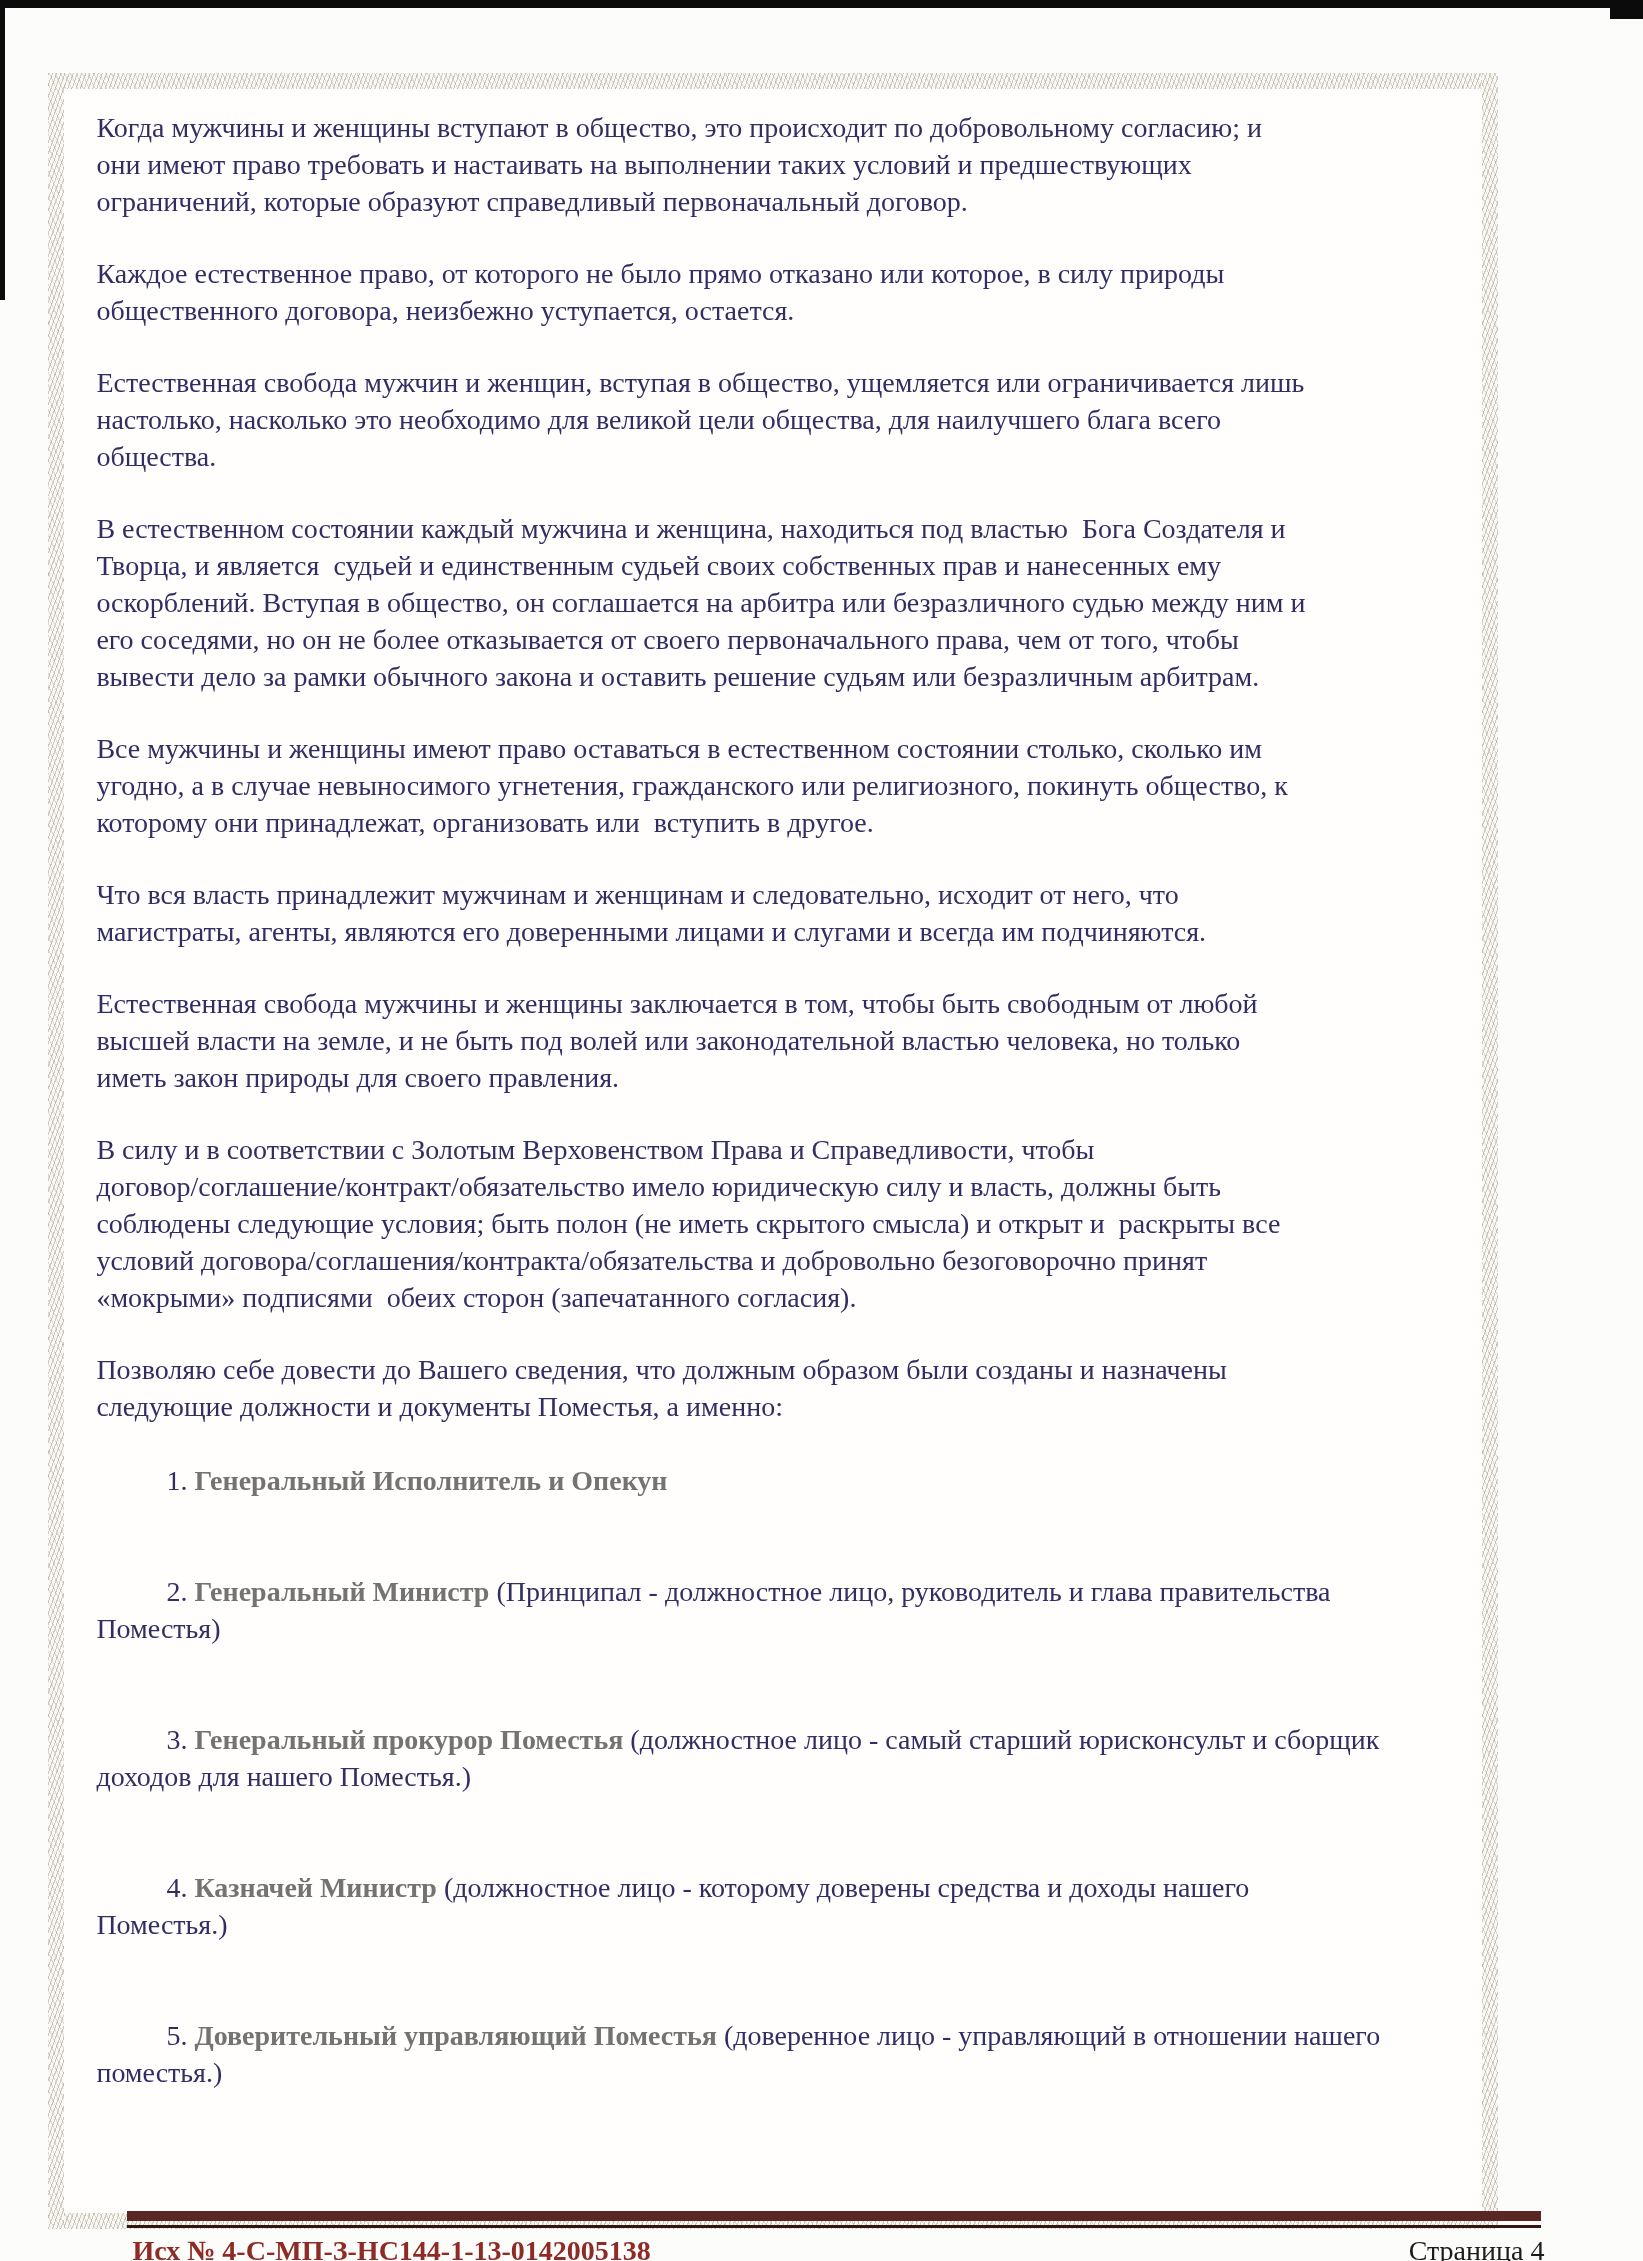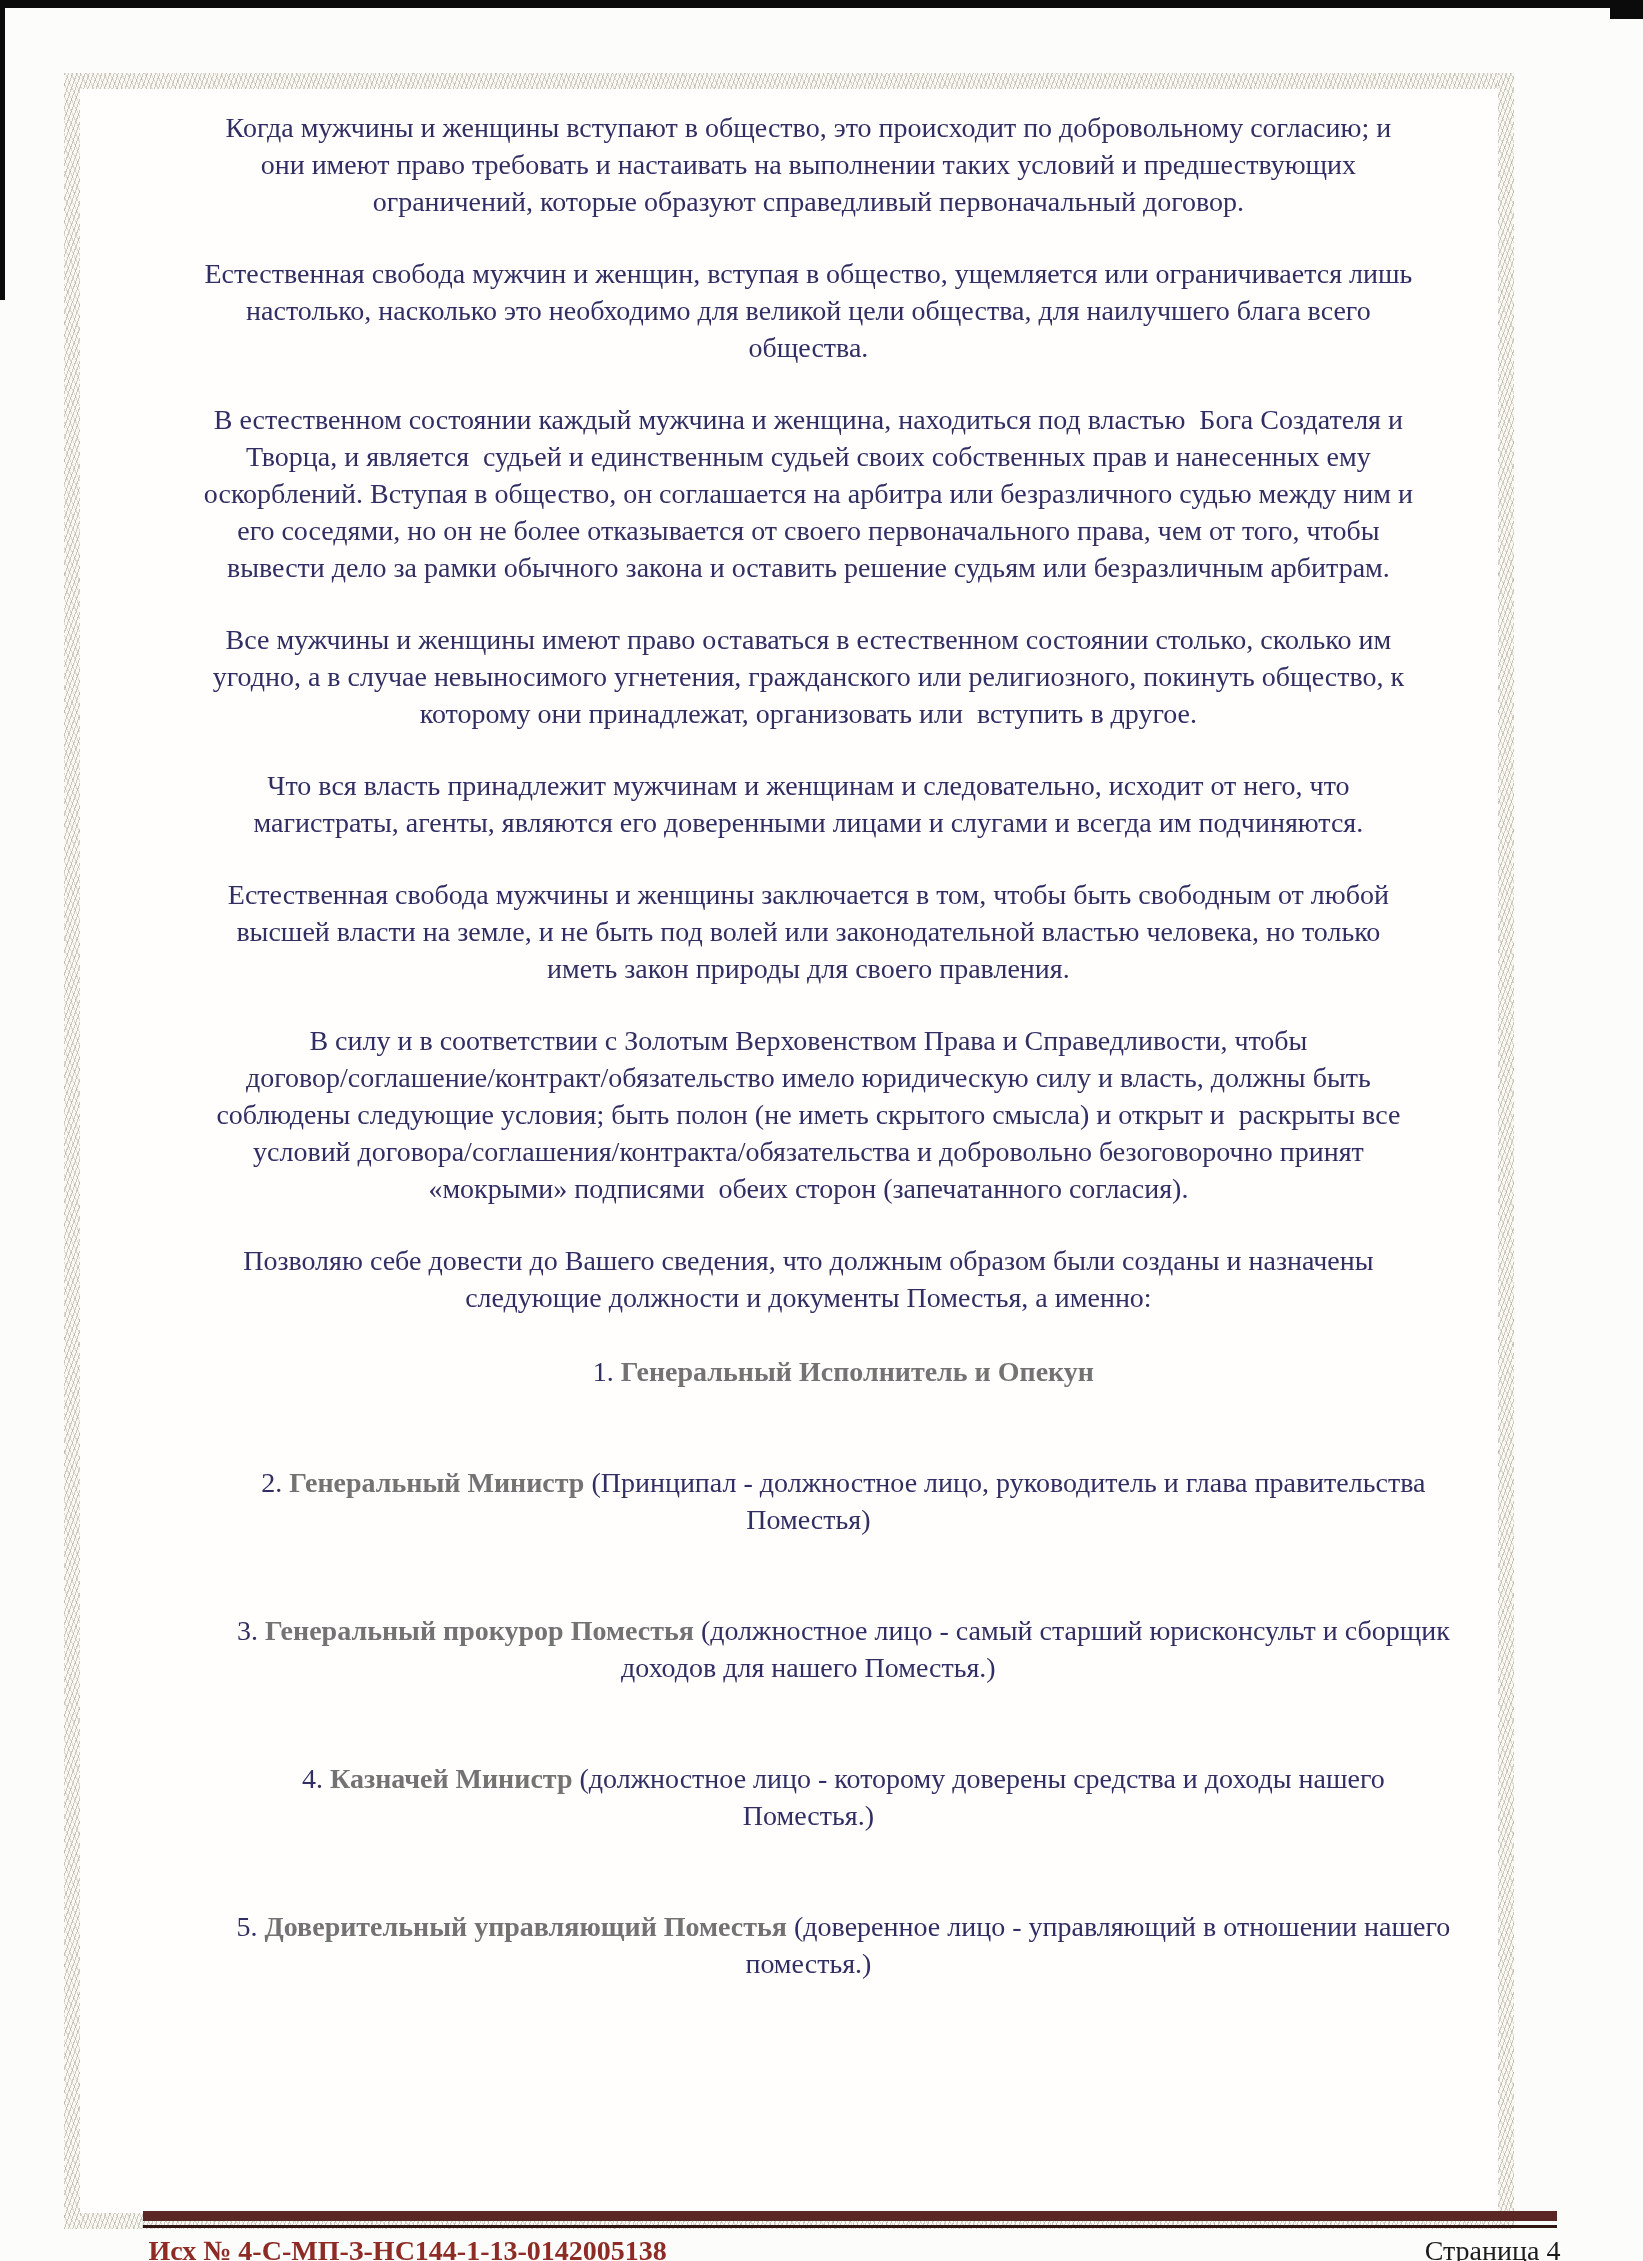--- a/index.html
+++ b/index.html
@@ -9,21 +9,21 @@
     position: relative;
     font-family: "Liberation Serif", serif;
     overflow: hidden;
   }
   
   .scan-bar-top { position:absolute; left:0; top:0; width:1644px; height:7.7px; background:#0b0b0b; }
   .scan-bar-left { position:absolute; left:0; top:0; width:4.8px; height:300px; background:#0b0b0b; }
   .scan-corner-tr { position:absolute; right:0; top:0; width:34px; height:19.3px; background:#0b0b0b; }
 
   
-  .frame { position:absolute; left:64px; top:73px; width:1450px; height:2156px;text-align:center; }
+  .frame { position:absolute; left:48px; top:73px; width:1450px; height:2156px; }
   .strip {
     position:absolute;
     background-color:#faf8f3;
     background-image:
       repeating-linear-gradient(110deg, rgba(151,143,128,0.45) 0 1px, transparent 1px 3.9px),
       repeating-linear-gradient(65deg, rgba(151,143,128,0.28) 0 1px, transparent 1px 5.3px);
   }
   .strip.top    { left:0; top:0; width:100%; height:16.4px; }
   .strip.bottom { left:0; bottom:0; width:100%; height:16.4px; }
   .strip.left   { left:0; top:0; width:16.4px; height:100%; }
@@ -69,20 +69,22 @@
   <div class="strip bottom"></div>
   <div class="strip left"></div>
   <div class="strip right"></div>
 
   <div class="content">
     <div class="text-block">
 
       <p class="doc">Когда мужчины и женщины вступают в общество, это происходит по добровольному согласию; и
 они имеют право требовать и настаивать на выполнении таких условий и предшествующих
 ограничений, которые образуют справедливый первоначальный договор.</p>
+      <p class="doc">Каждое естественное право, от которого не было прямо отказано или которое, в силу природы
+общественного договора, неизбежно уступается, остается.</p>
       <p class="doc">Естественная свобода мужчин и женщин, вступая в общество, ущемляется или ограничивается лишь
 настолько, насколько это необходимо для великой цели общества, для наилучшего блага всего
 общества.</p>
       <p class="doc">В естественном состоянии каждый мужчина и женщина, находиться под властью  Бога Создателя и
 Творца, и является  судьей и единственным судьей своих собственных прав и нанесенных ему
 оскорблений. Вступая в общество, он соглашается на арбитра или безразличного судью между ним и
 его соседями, но он не более отказывается от своего первоначального права, чем от того, чтобы
 вывести дело за рамки обычного закона и оставить решение судьям или безразличным арбитрам.</p>
       <p class="doc">Все мужчины и женщины имеют право оставаться в естественном состоянии столько, сколько им
 угодно, а в случае невыносимого угнетения, гражданского или религиозного, покинуть общество, к

